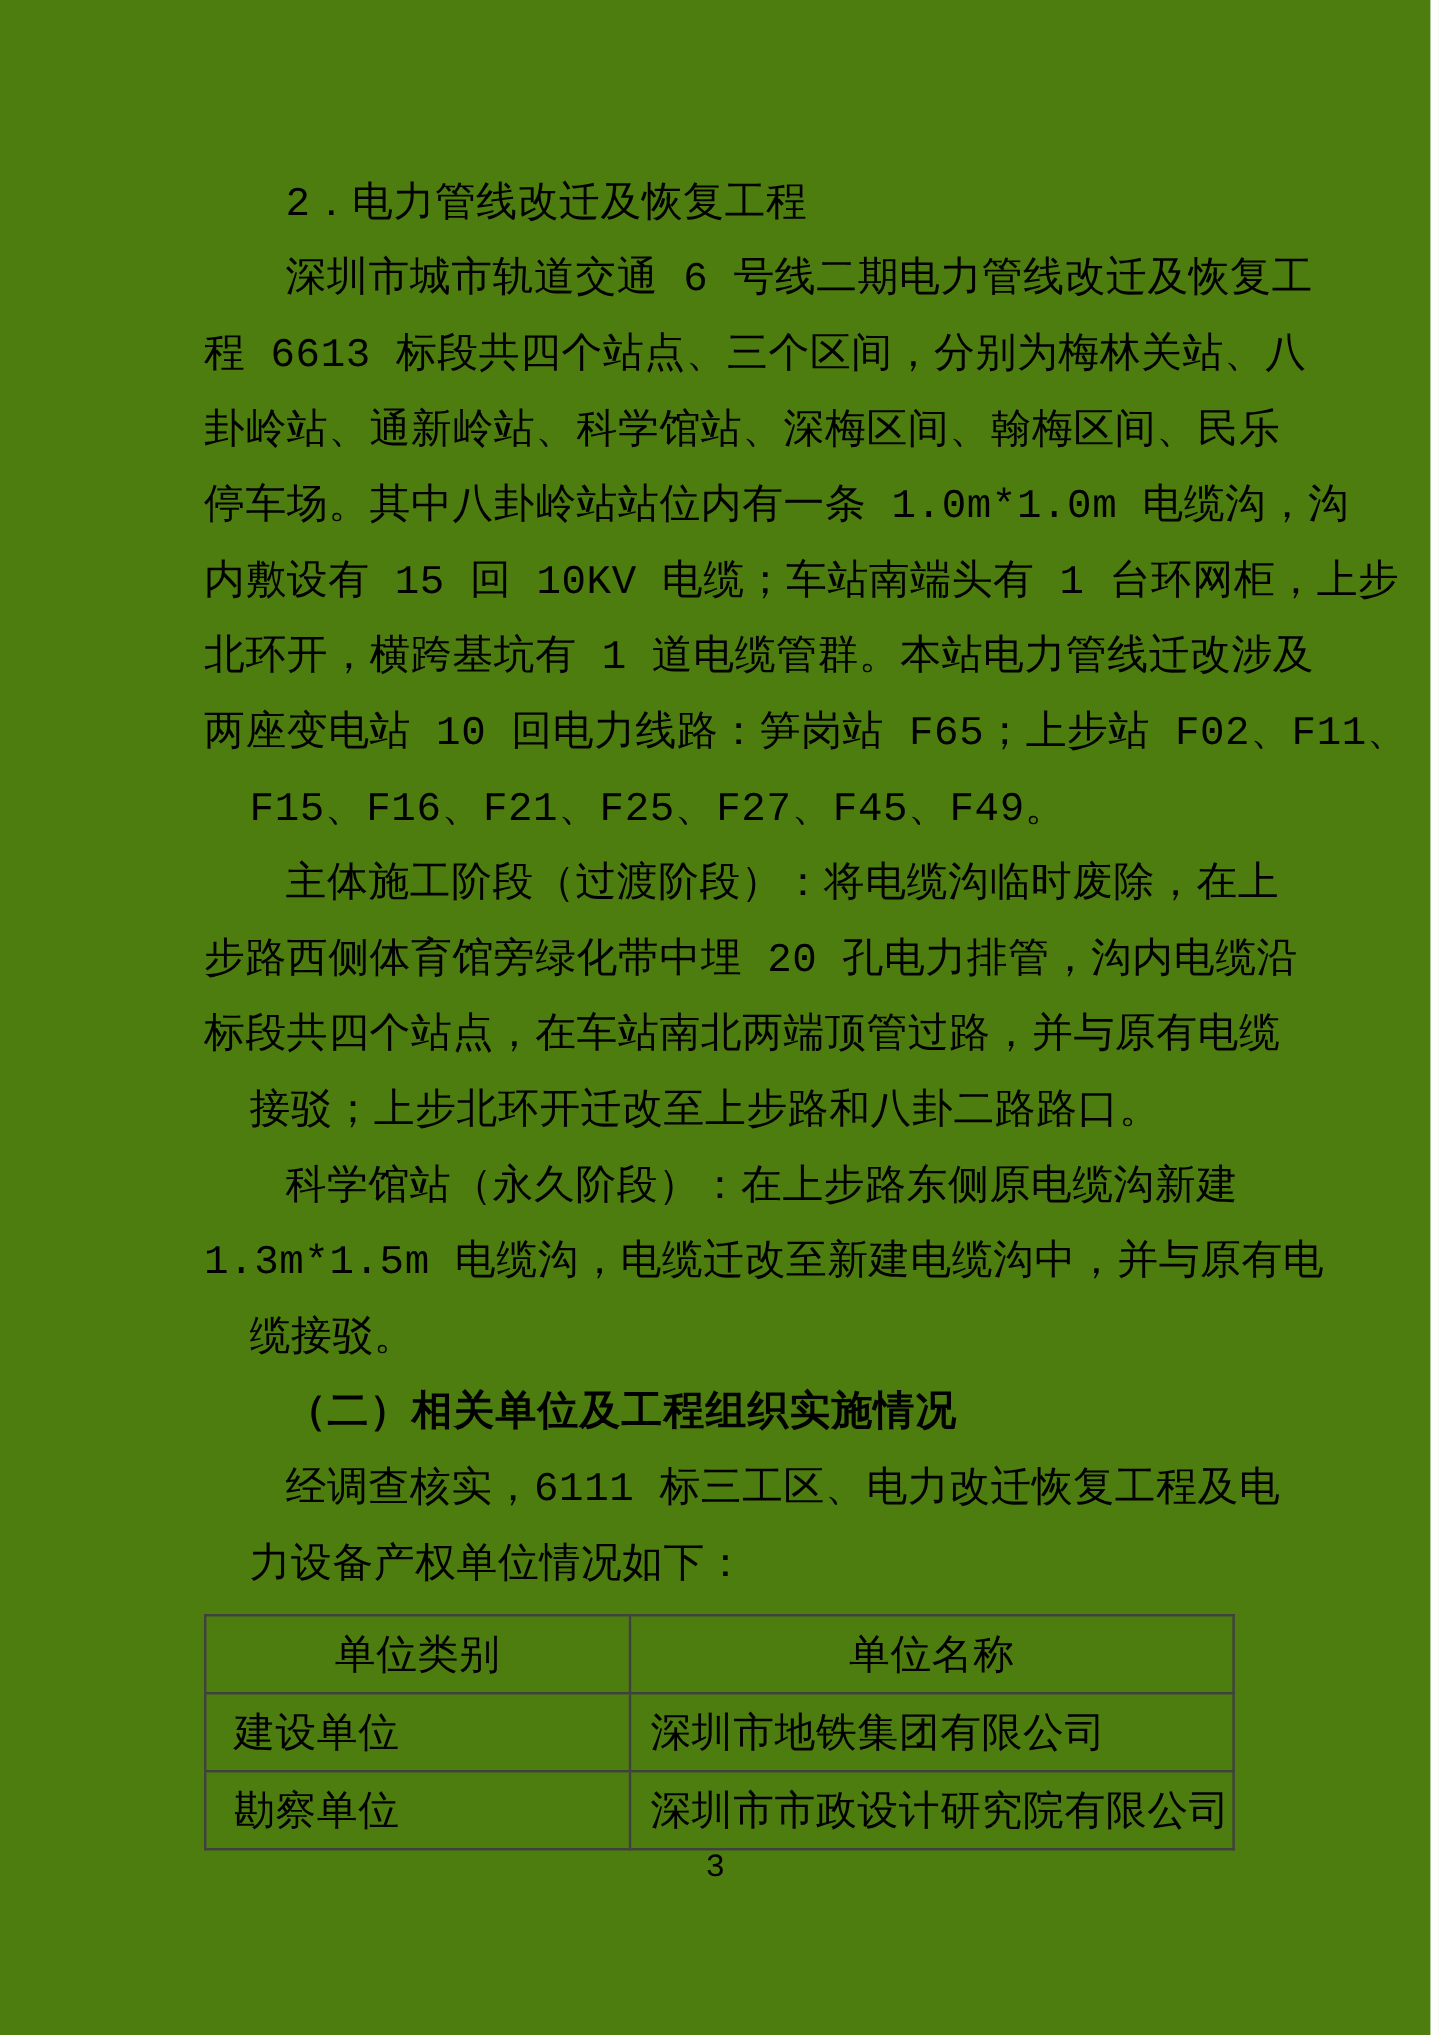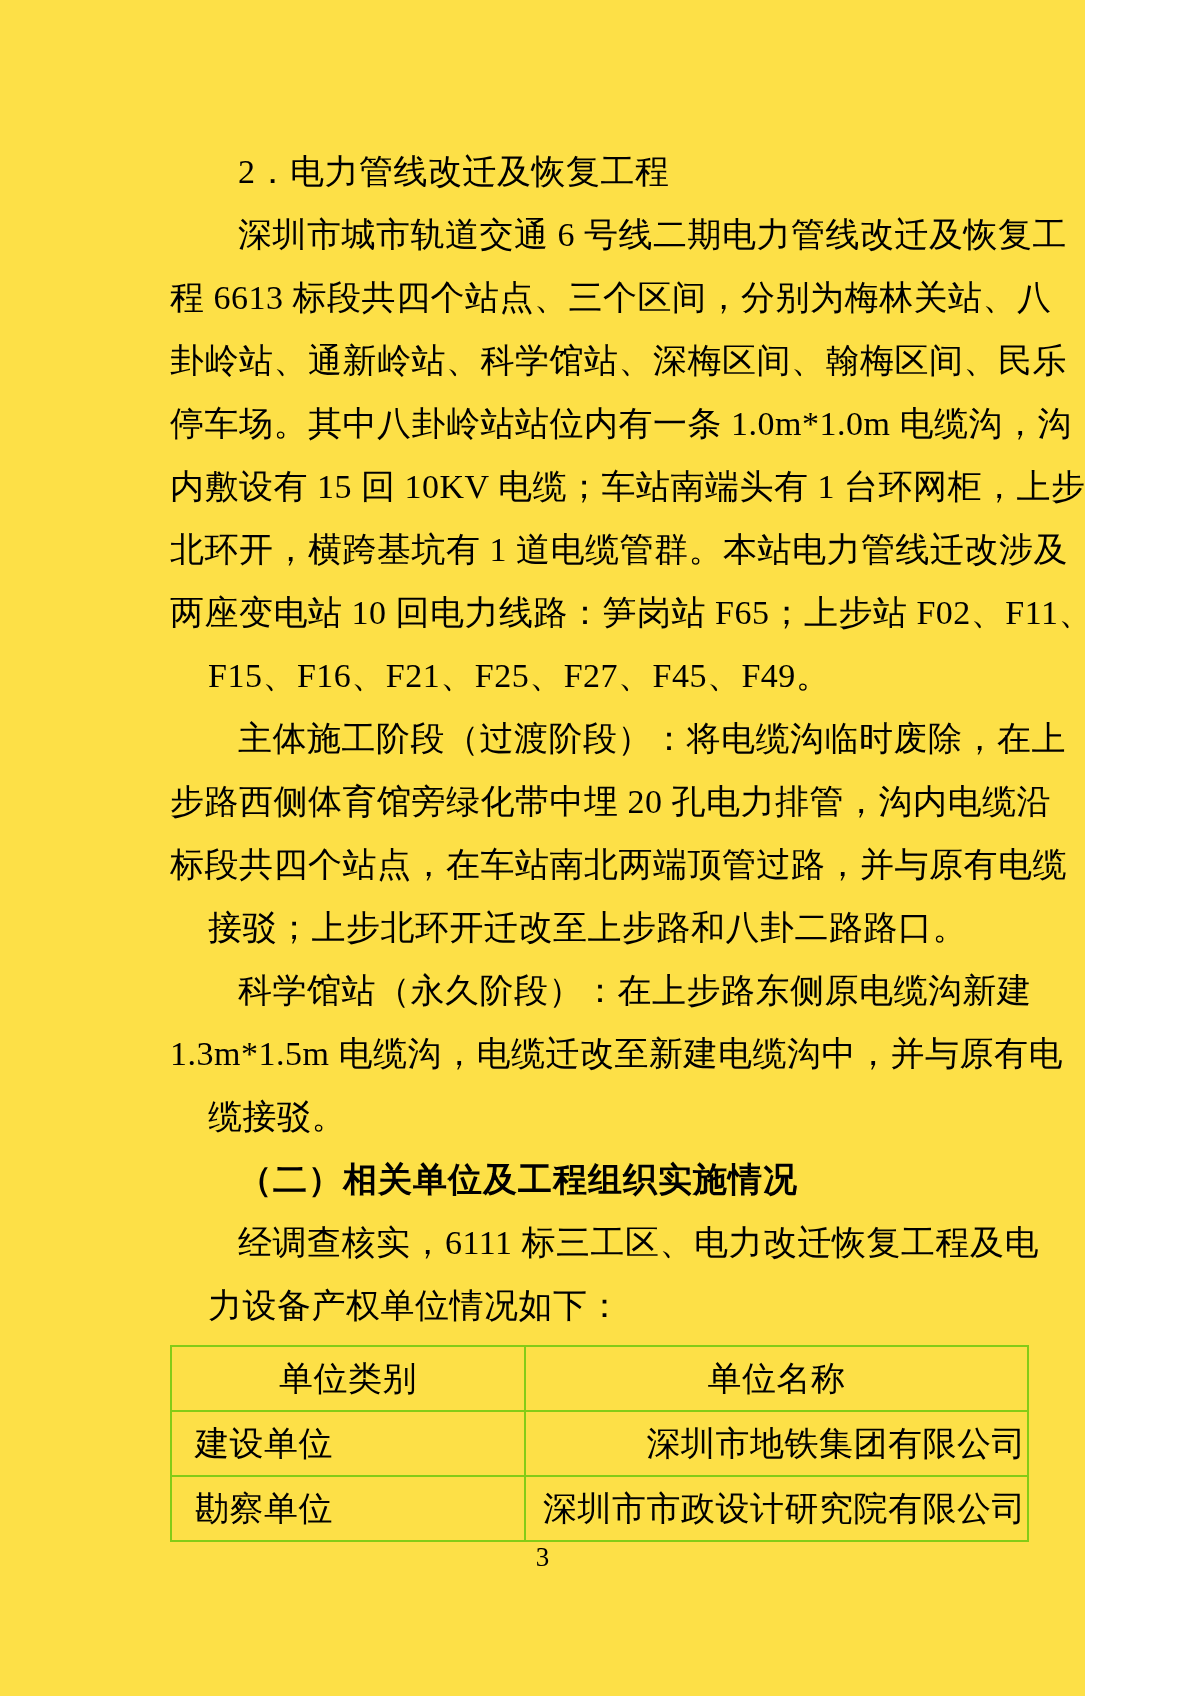--- a/index.html
+++ b/index.html
@@ -2,25 +2,25 @@
 <html><head>
 <meta charset="utf-8">
 <style>
   html, body {
     margin: 0;
     padding: 0;
     background: #ffffff;
   }
   .page {
     position: relative;
-    width: 1085px;
+    width: 1192px;
     height: 1696px;
-    background: #fde047;
+    background: #4d7c0f;
     overflow: hidden;
-    font-family: Liberation Serif, serif;
+    font-family: Liberation Mono, monospace;
     color: #000000;
   }
   .content {
     position: absolute;
     left: 170px;
     top: 140px;
     width: 859px;
   }
   .tline {
     font-size: 34px;
@@ -47,33 +47,33 @@
     font-weight: 700;
     letter-spacing: 1px;
   }
   table.units {
     border-collapse: collapse;
     table-layout: fixed;
     width: 859px;
     margin-top: 8px;
   }
   table.units td {
-    border: 2px solid #84cc16;
+    border: 2px solid #404040;
     height: 61px;
     font-size: 34px;
     letter-spacing: 0.5px;
     vertical-align: middle;
     overflow: hidden;
     white-space: nowrap;
   }
   tr.head-row td {
     text-align: center;
   }
   tr.data-row td.c1 { padding-left: 23px; }
-  tr.data-row td.c2 { padding-left: 16px; text-align: right; }
+  tr.data-row td.c2 { padding-left: 16px; }
   .page-number {
     position: absolute;
     top: 1540px;
     left: 0;
     width: 100%;
     text-align: center;
     font-size: 27px;
     line-height: 34px;
   }
 </style>

